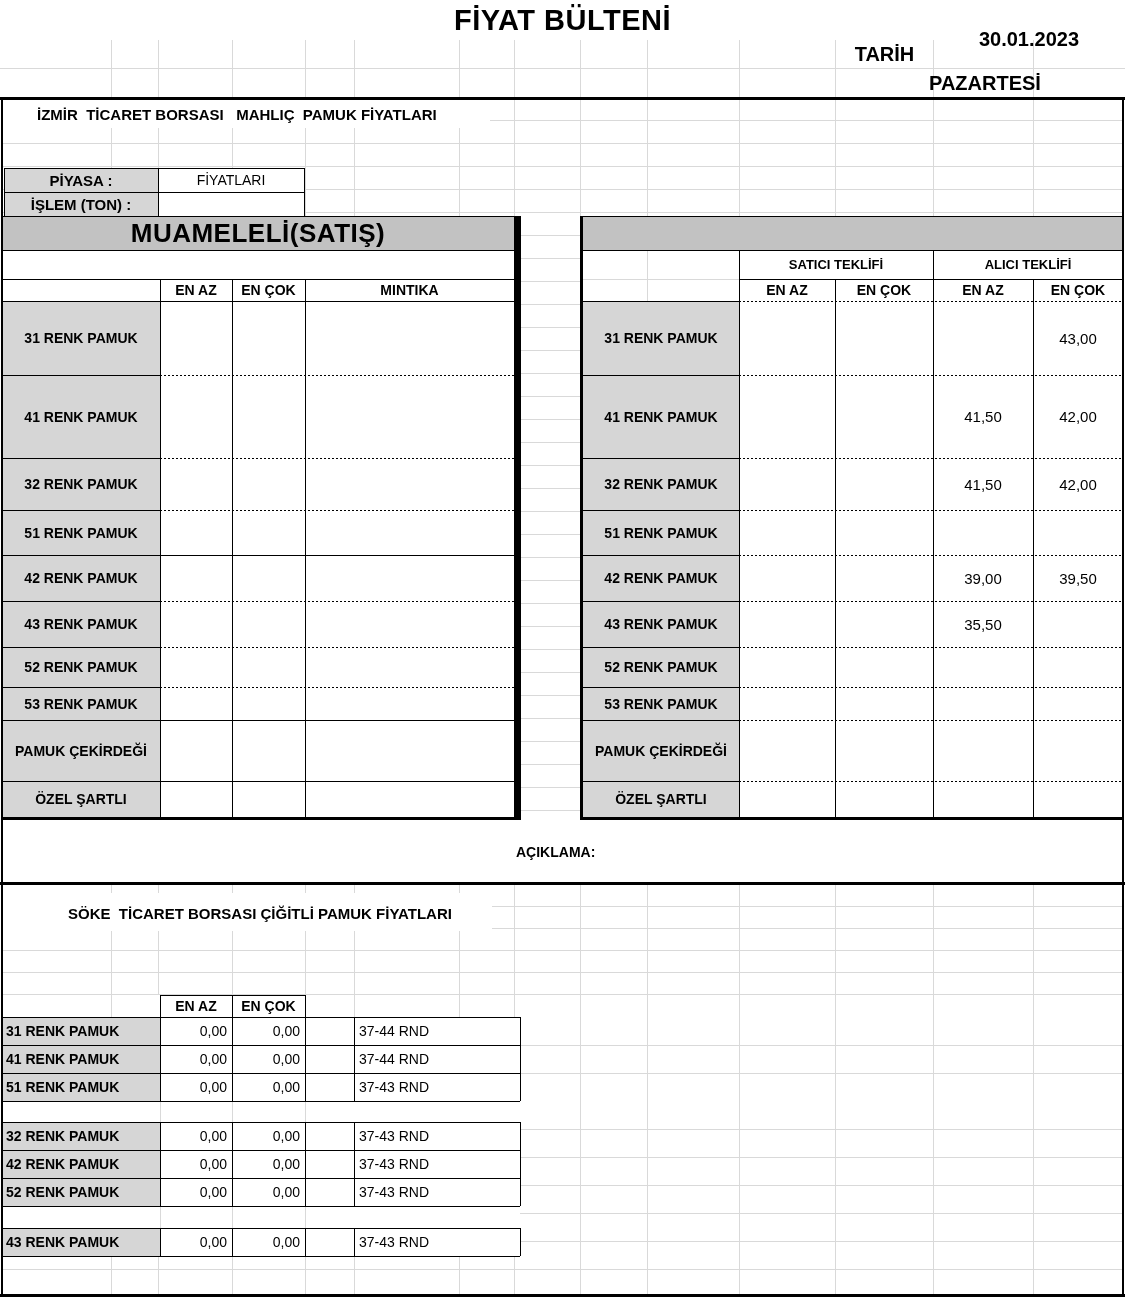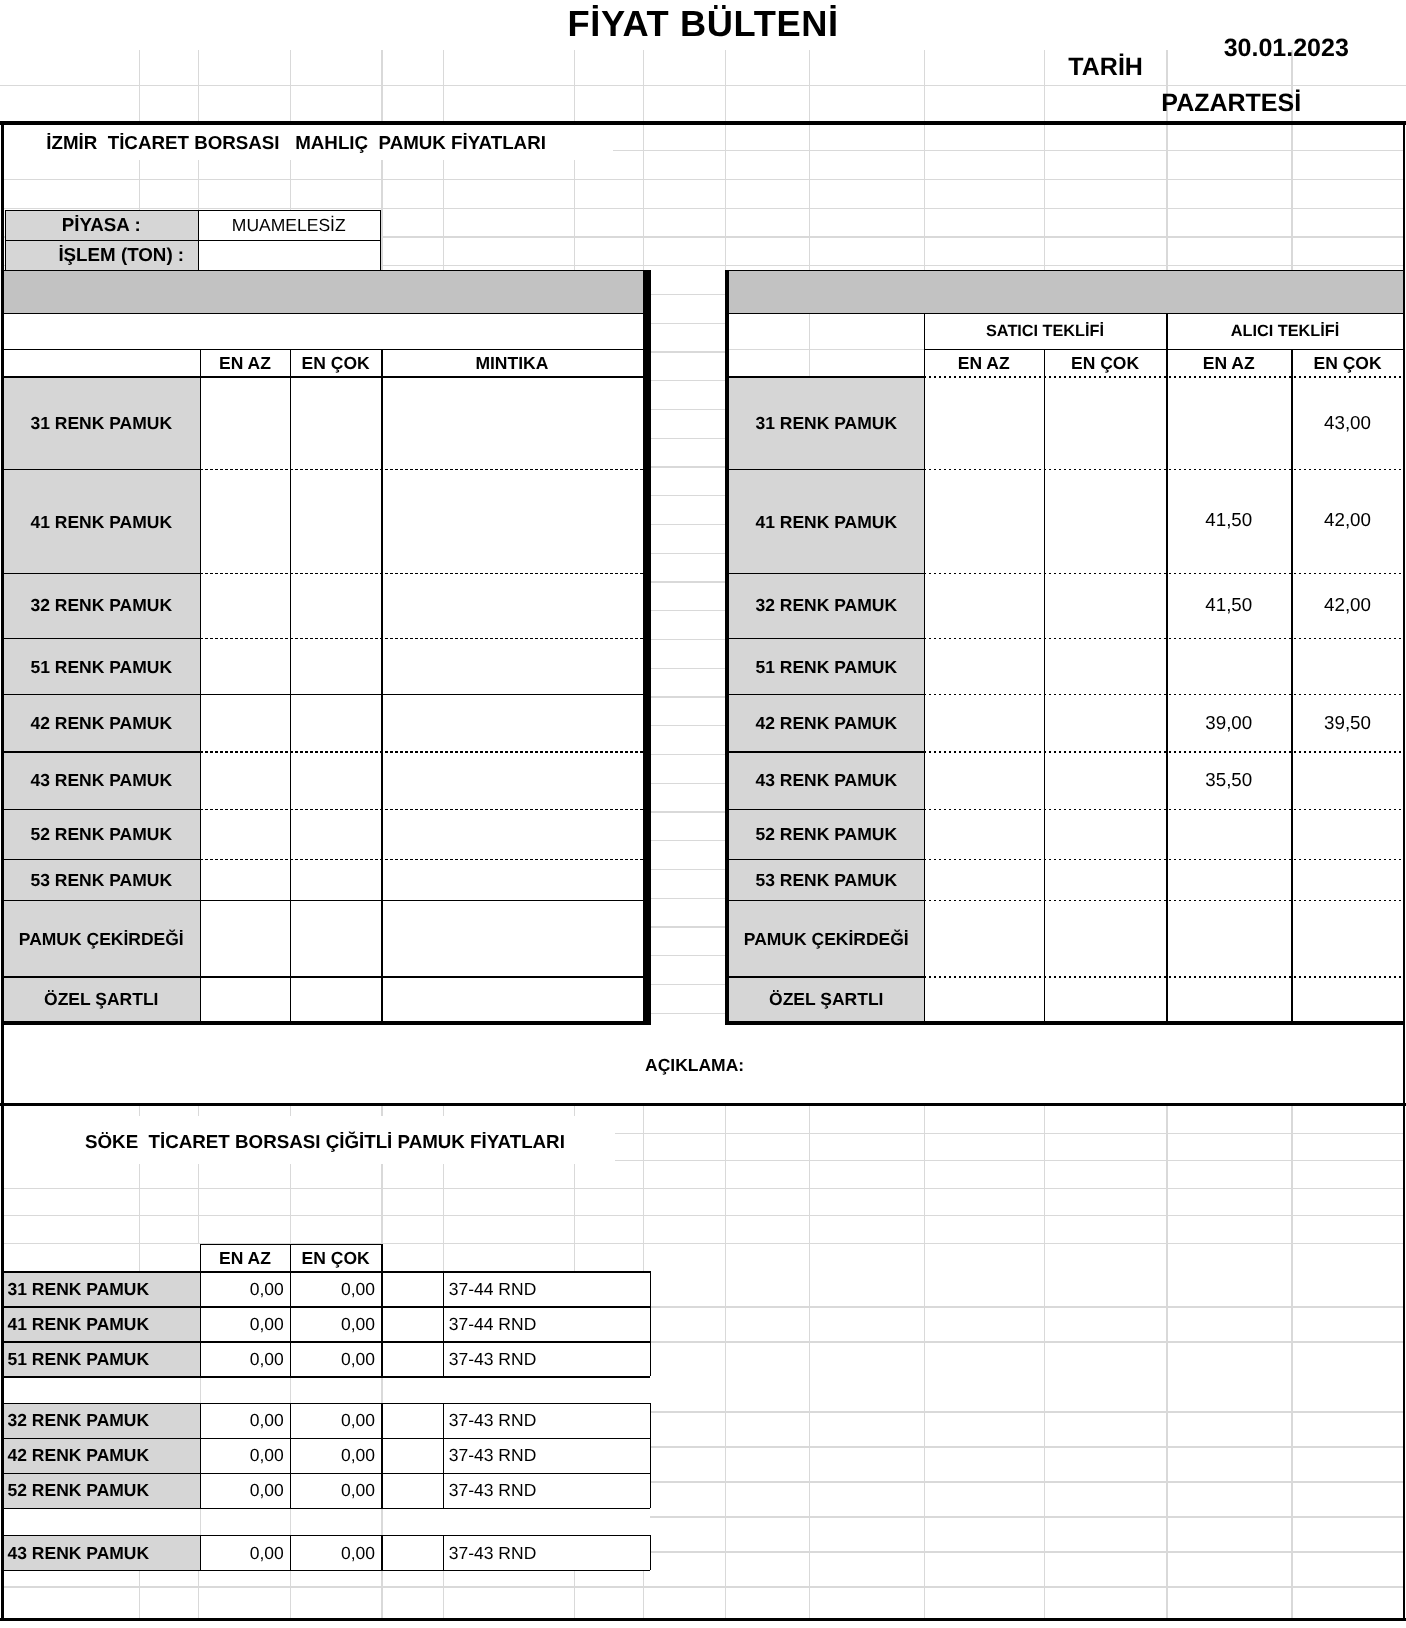--- a/index.html
+++ b/index.html
@@ -90,25 +90,26 @@
 
   
   <div class="t b title" style="left:0;top:0;width:1125px;height:40px">FİYAT BÜLTENİ</div>
   <div class="t b u f20" style="left:836px;top:40px;width:97px;height:28px">TARİH</div>
   <div class="t b u f20" style="left:933px;top:25px;width:192px;height:28px">30.01.2023</div>
   <div class="t b f20" style="left:880px;top:68px;width:210px;height:29px">PAZARTESİ</div>
 
   
   <div class="t b u f15 al" style="left:37px;top:101px;width:460px;height:26px">İZMİR  TİCARET BORSASI   MAHLIÇ  PAMUK FİYATLARI</div>
   <div class="t b f15" style="left:4px;top:168px;width:154px;height:24px">PİYASA :</div>
-  <div class="t" style="left:158px;top:168px;width:146px;height:24px">MUAMELESİZ</div>
-  <div class="t b f15" style="left:20px;top:192px;width:154px;height:24px">İŞLEM (TON) :</div>
+  <div class="t" style="left:158px;top:168px;width:146px;height:24px">FİYATLARI</div>
+  <div class="t b f15" style="left:4px;top:192px;width:154px;height:24px">İŞLEM (TON) :</div>
   <div class="t" style="left:158px;top:192px;width:146px;height:24px"></div>
 
   
+  <div class="t b banner" style="left:2px;top:216px;width:512px;height:34px">MUAMELELİ(SATIŞ)</div>
   <div class="t b" style="left:160px;top:279px;width:72px;height:22px">EN AZ</div>
   <div class="t b" style="left:232px;top:279px;width:73px;height:22px">EN ÇOK</div>
   <div class="t b" style="left:305px;top:279px;width:209px;height:22px">MINTIKA</div>
 
   <div class="t b" style="left:2px;top:301px;width:158px;height:74px">31 RENK PAMUK</div>
   <div class="t b" style="left:2px;top:375px;width:158px;height:83px">41 RENK PAMUK</div>
   <div class="t b" style="left:2px;top:458px;width:158px;height:52px">32 RENK PAMUK</div>
   <div class="t b" style="left:2px;top:510px;width:158px;height:45px">51 RENK PAMUK</div>
   <div class="t b" style="left:2px;top:555px;width:158px;height:46px">42 RENK PAMUK</div>
   <div class="t b" style="left:2px;top:601px;width:158px;height:46px">43 RENK PAMUK</div>

